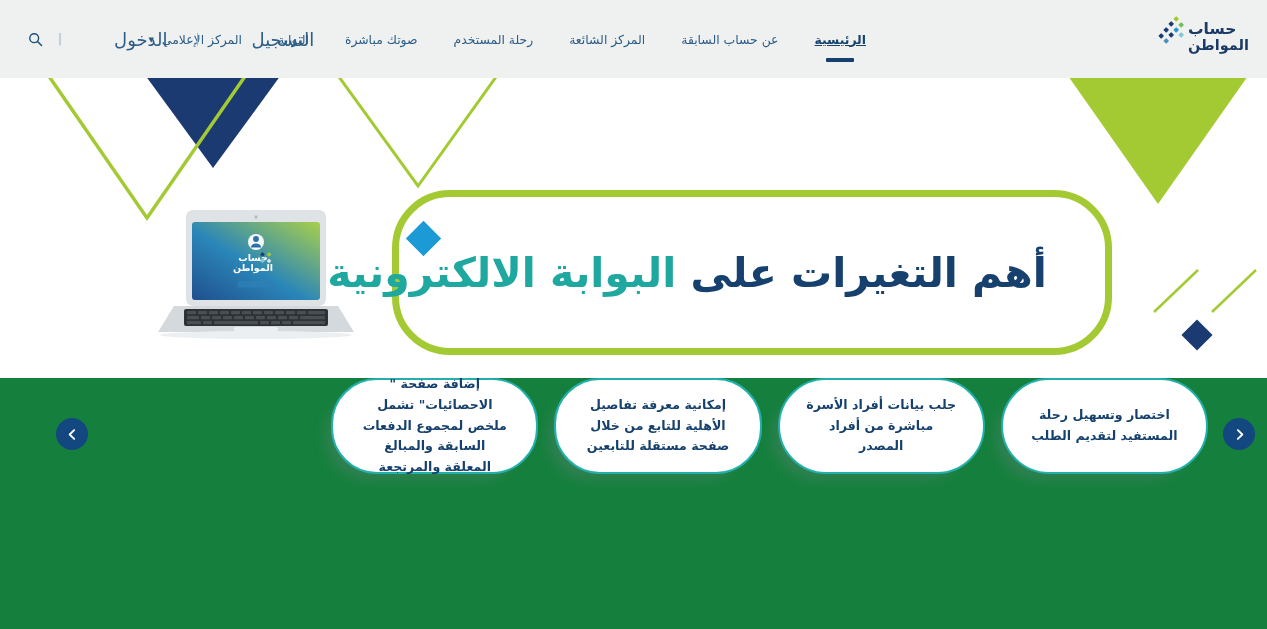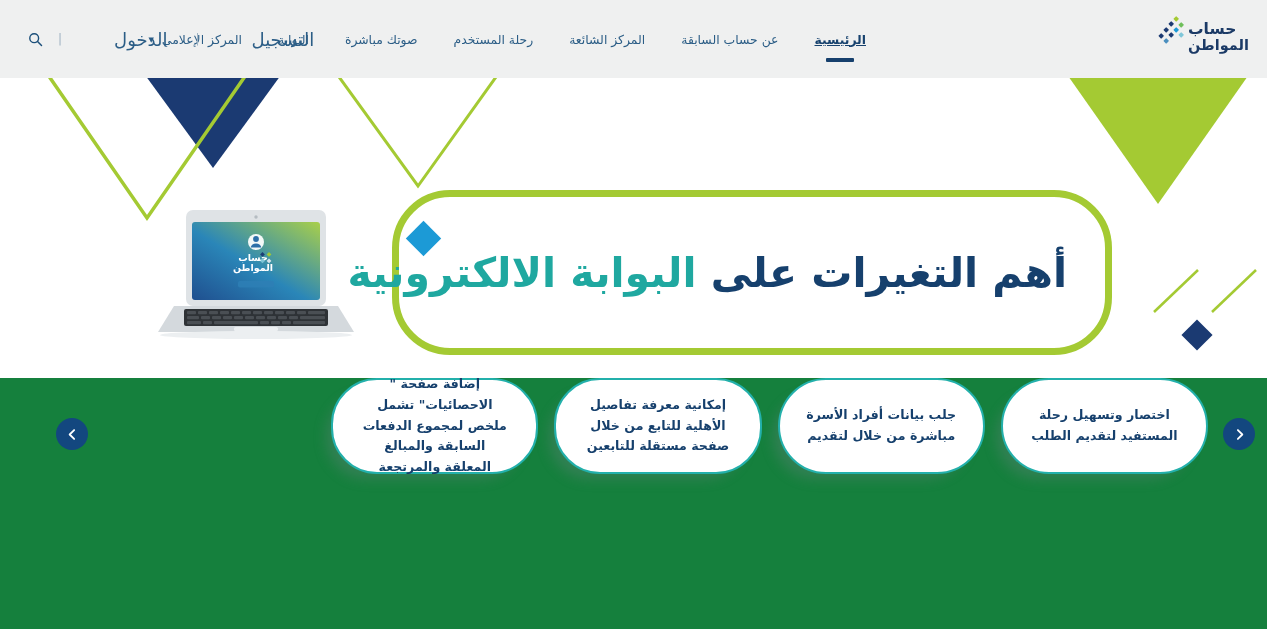--- a/index.html
+++ b/index.html
@@ -102,21 +102,21 @@
     border-radius:58px;
     background:transparent;
   }
 
   
   #laptop { position:absolute; left:156px; top:130px; width:200px; height:132px; }
 
   
   #hero-title {
     position:absolute; right:200px; top:172px;
-    width:760px; text-align:right;
+    width:760px; text-align:center;
     font-size:41px; font-weight:700; line-height:1.15;
     color:#16406d; white-space:nowrap; direction:rtl;
     letter-spacing:-.5px;
   }
   #hero-title .accent { color:#1fa8a0; }
 
   
   #carousel { position:absolute; left:0; top:378px; width:1267px; height:251px; }
   .arrow {
     position:absolute; top:40px;
@@ -323,21 +323,21 @@
       <svg width="13" height="13" viewBox="0 0 16 16">
         <polyline points="6,2.5 11.5,8 6,13.5" fill="none" stroke="#ffffff" stroke-width="2.2" stroke-linecap="round" stroke-linejoin="round"></polyline>
       </svg>
     </div>
 
     <div id="cards">
       <div class="card">
         <span class="card-text">اختصار وتسهيل رحلة المستفيد لتقديم الطلب</span>
       </div>
       <div class="card">
-        <span class="card-text">جلب بيانات أفراد الأسرة مباشرة من خلال لتقديم</span>
+        <span class="card-text">جلب بيانات أفراد الأسرة مباشرة من أفراد المصدر</span>
       </div>
       <div class="card r2">
         <span class="card-text">إمكانية معرفة تفاصيل الأهلية للتابع من خلال صفحة مستقلة للتابعين</span>
       </div>
       <div class="card r2">
         <span class="card-text">إضافة صفحة " الاحصائيات" تشمل ملخص لمجموع الدفعات السابقة والمبالغ المعلقة والمرتجعة</span>
       </div>
     </div>
   </div>
 

